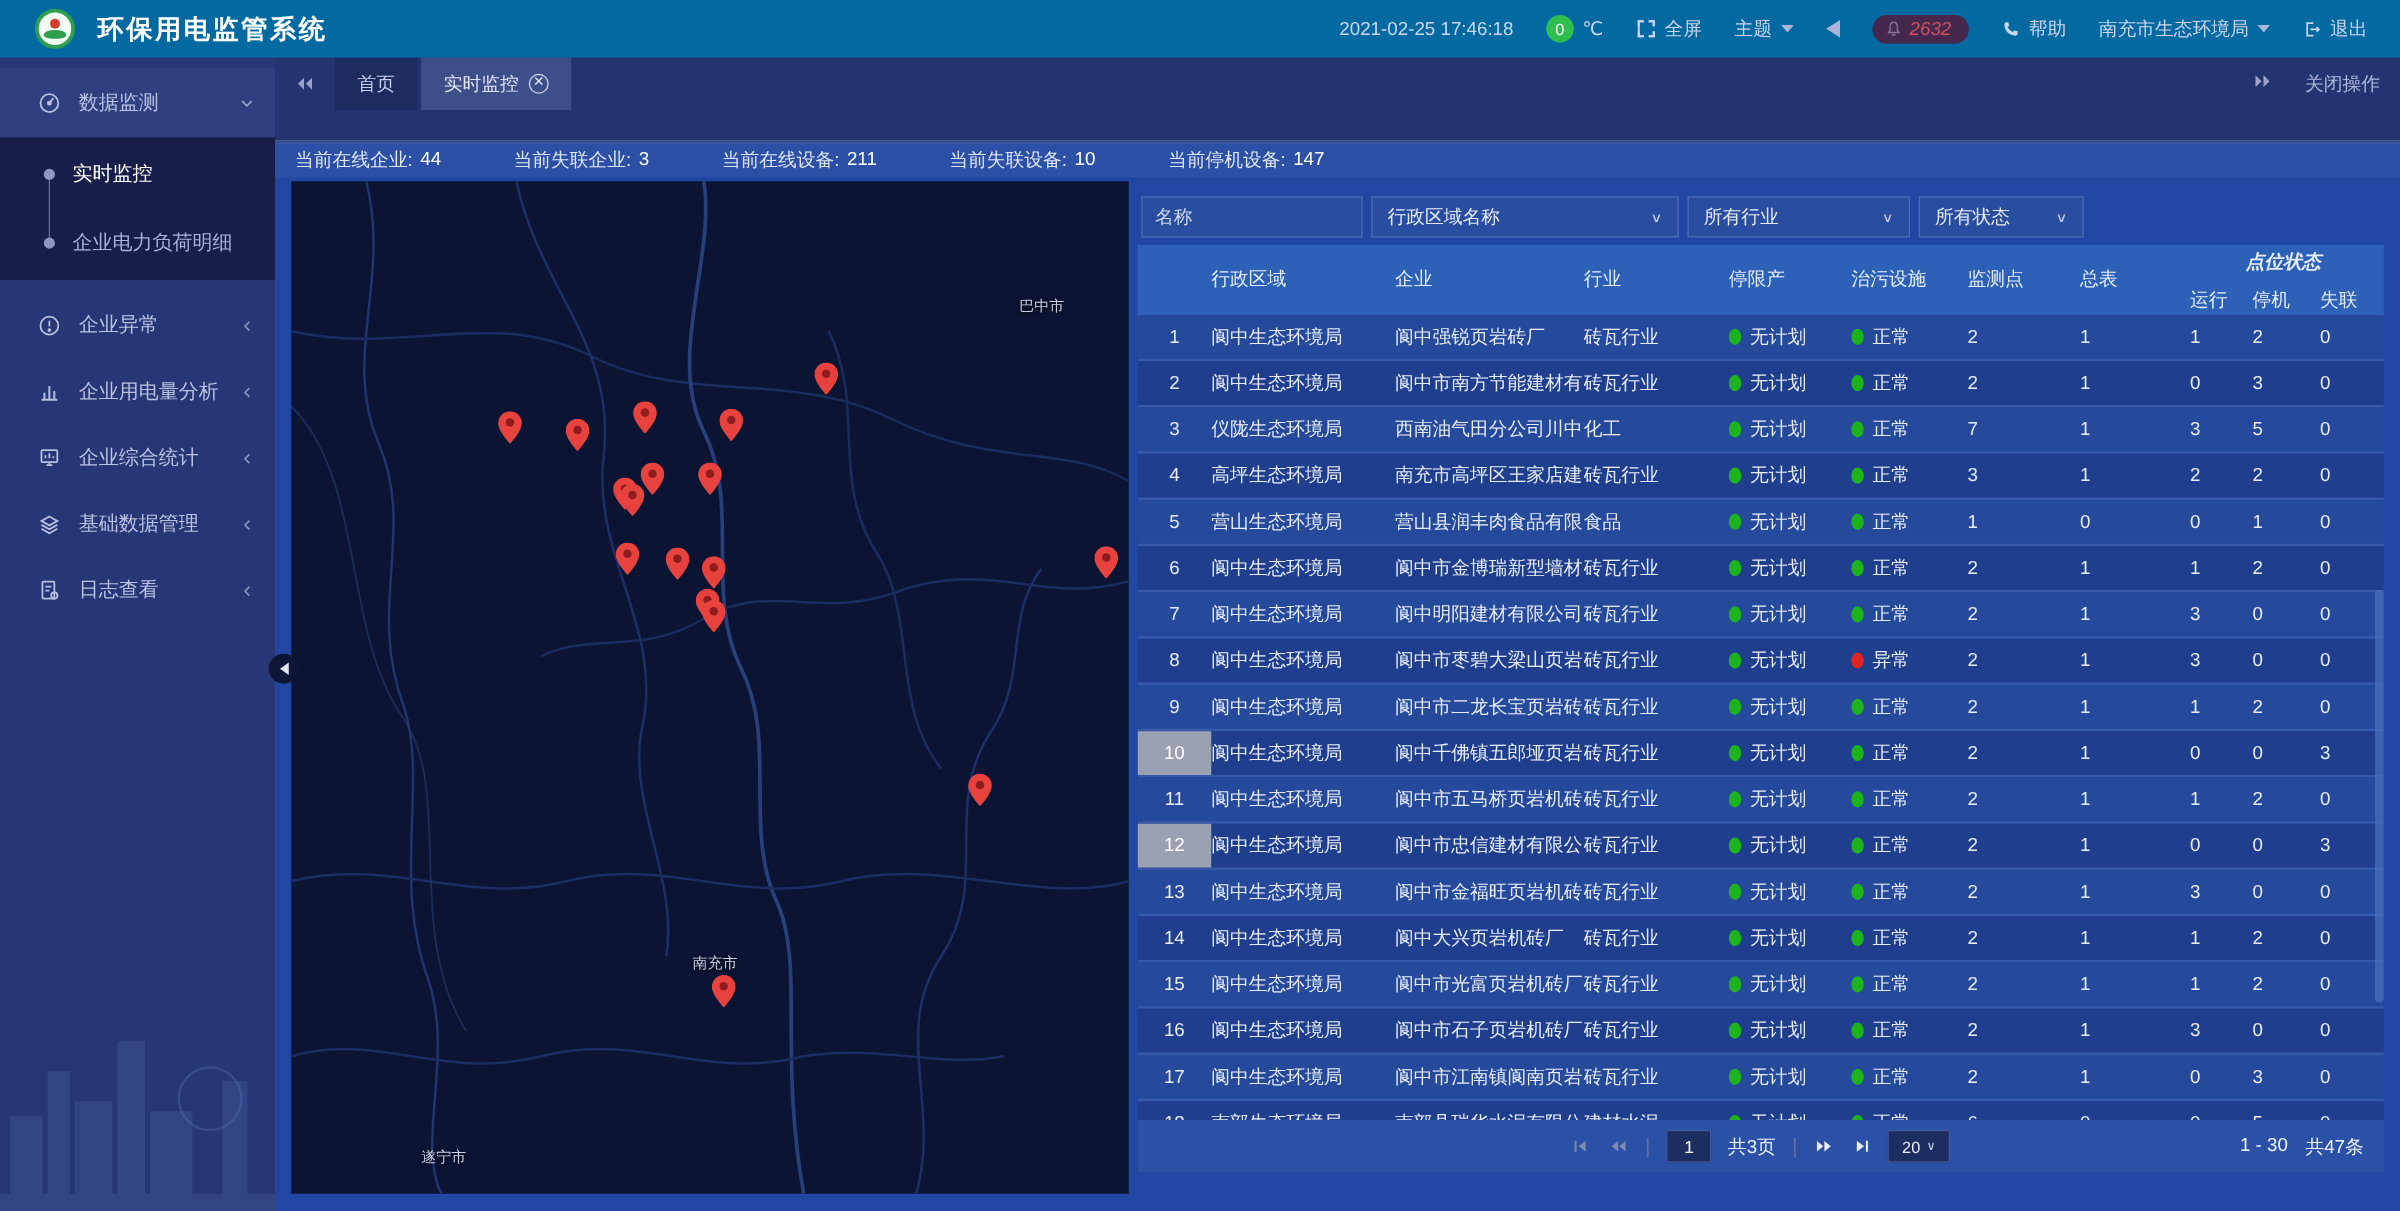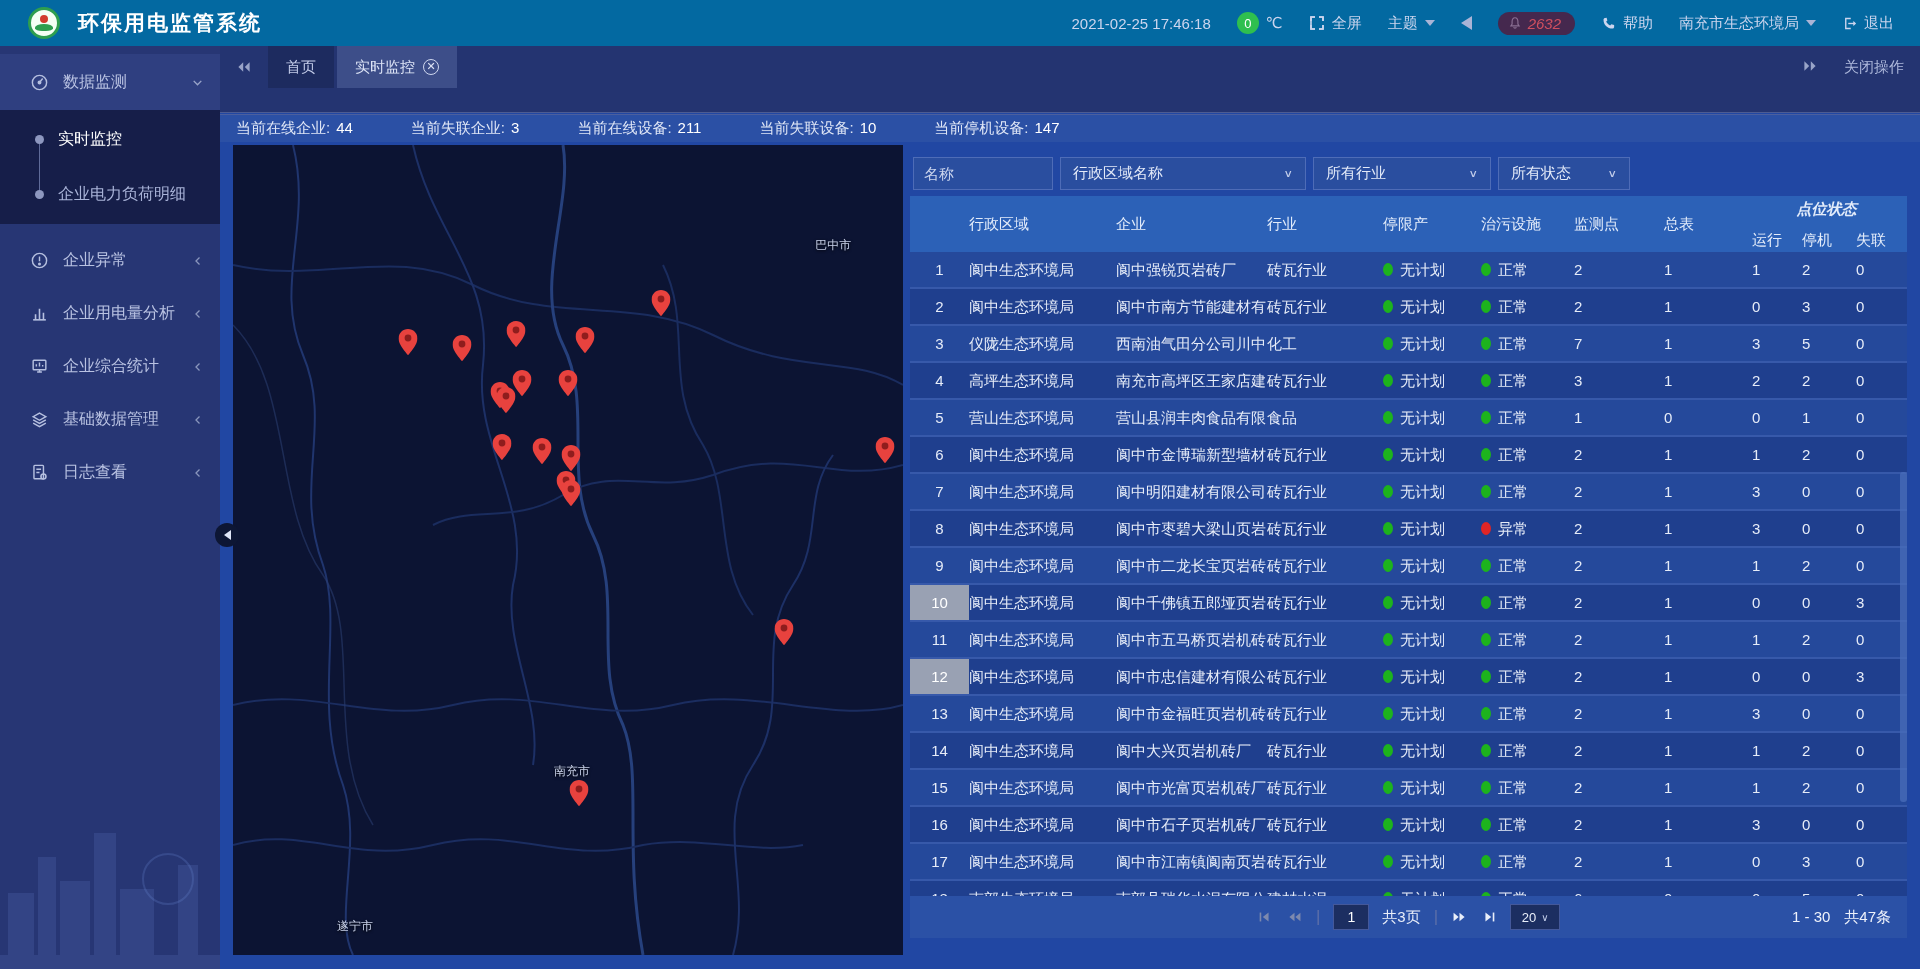--- a/index.html
+++ b/index.html
@@ -56,21 +56,21 @@
   #map-roads { position:absolute; left:0; top:0; }
   .map-label { position:absolute; transform:translate(-50%,-50%); color:#c7d0e8; font-size:12px; text-shadow:0 1px 3px #000; white-space:nowrap; }
   .map-pin { position:absolute; width:19px; height:26px; transform:translate(-50%,-100%); }
   #collapse-handle { position:absolute; left:215px; top:523px; width:24px; height:24px; border-radius:50%; background:#0d1634; color:#dfe5f6; display:flex; align-items:center; justify-content:center; z-index:30; cursor:pointer; }
   #collapse-handle i { width:0; height:0; border-top:5px solid transparent; border-bottom:5px solid transparent; border-right:7px solid #dfe5f6; display:block; }
 
   
   #right-panel { position:absolute; left:690px; top:0; width:997px; height:795px; }
   #filter-row { margin:15px 0 6px 3px; height:33px; display:flex; gap:7px; }
   .field { background:#2a4e9f; border:1px solid #4e6cb7; height:33px; color:#e3eaf8; font-size:15px; }
-  input.field { width:140px; padding:0 10px; outline:none; }
+  input.field { width:177px; padding:0 10px; outline:none; }
   input.field::placeholder { color:#ccd6ee; opacity:1; }
   .select { display:flex; align-items:center; justify-content:space-between; padding:0 12px; cursor:pointer; }
   .select .sel-caret { color:#c4cfeb; font-size:13px; transform:scaleY(0.8); }
   .sel-region { width:246px; } .sel-industry { width:178px; } .sel-status { width:132px; }
 
   
   .tgrid { display:grid; grid-template-columns:59px 147px 151px 116px 98px 93px 90px 88px 50px 54px 51px; }
   #thead { height:56px; background:#2c61b7; position:relative; font-size:15px; color:#e3ecfa; }
   #thead .th { line-height:56px; text-align:left; overflow:hidden; white-space:nowrap; }
   #thead .group { grid-column:9 / span 3; position:relative; }

